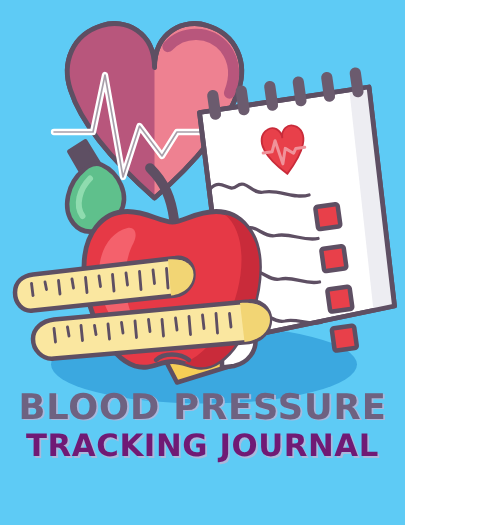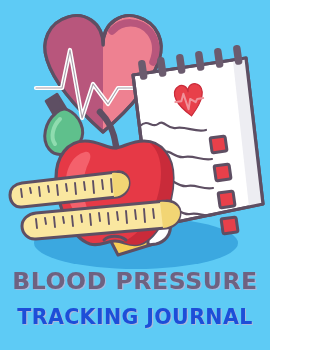--- a/index.html
+++ b/index.html
@@ -22,43 +22,43 @@
   #artwork {
     position: absolute;
     left: 0;
     top: 0;
     width: 270px;
     height: 280px;
   }
   #title-block {
     position: absolute;
     left: 0;
-    top: 270px;
+    top: 260px;
     width: 270px;
     text-align: center;
     line-height: 1;
   }
   .title-main {
     display: block;
     font-family: "DejaVu Sans", sans-serif;
     font-weight: bold;
     font-size: 23.5px;
     letter-spacing: 0.6px;
     color: #6E6281;
     text-shadow: 1.2px 1.2px 0 #A9B8DC;
     white-space: nowrap;
   }
   .title-sub {
     display: block;
-    margin-top: 13px;
+    margin-top: 3px;
     font-family: "DejaVu Sans", sans-serif;
     font-weight: bold;
     font-size: 20.5px;
     letter-spacing: 0.4px;
-    color: #1d4ed8;
+    color: #701a75;
     text-shadow: 1.2px 1.2px 0 #A9B8DC;
     white-space: nowrap;
   }
 </style>
 </head>
 <body>
 
 <div id="cover">
 
   <svg id="artwork" viewBox="0 0 270 280">

